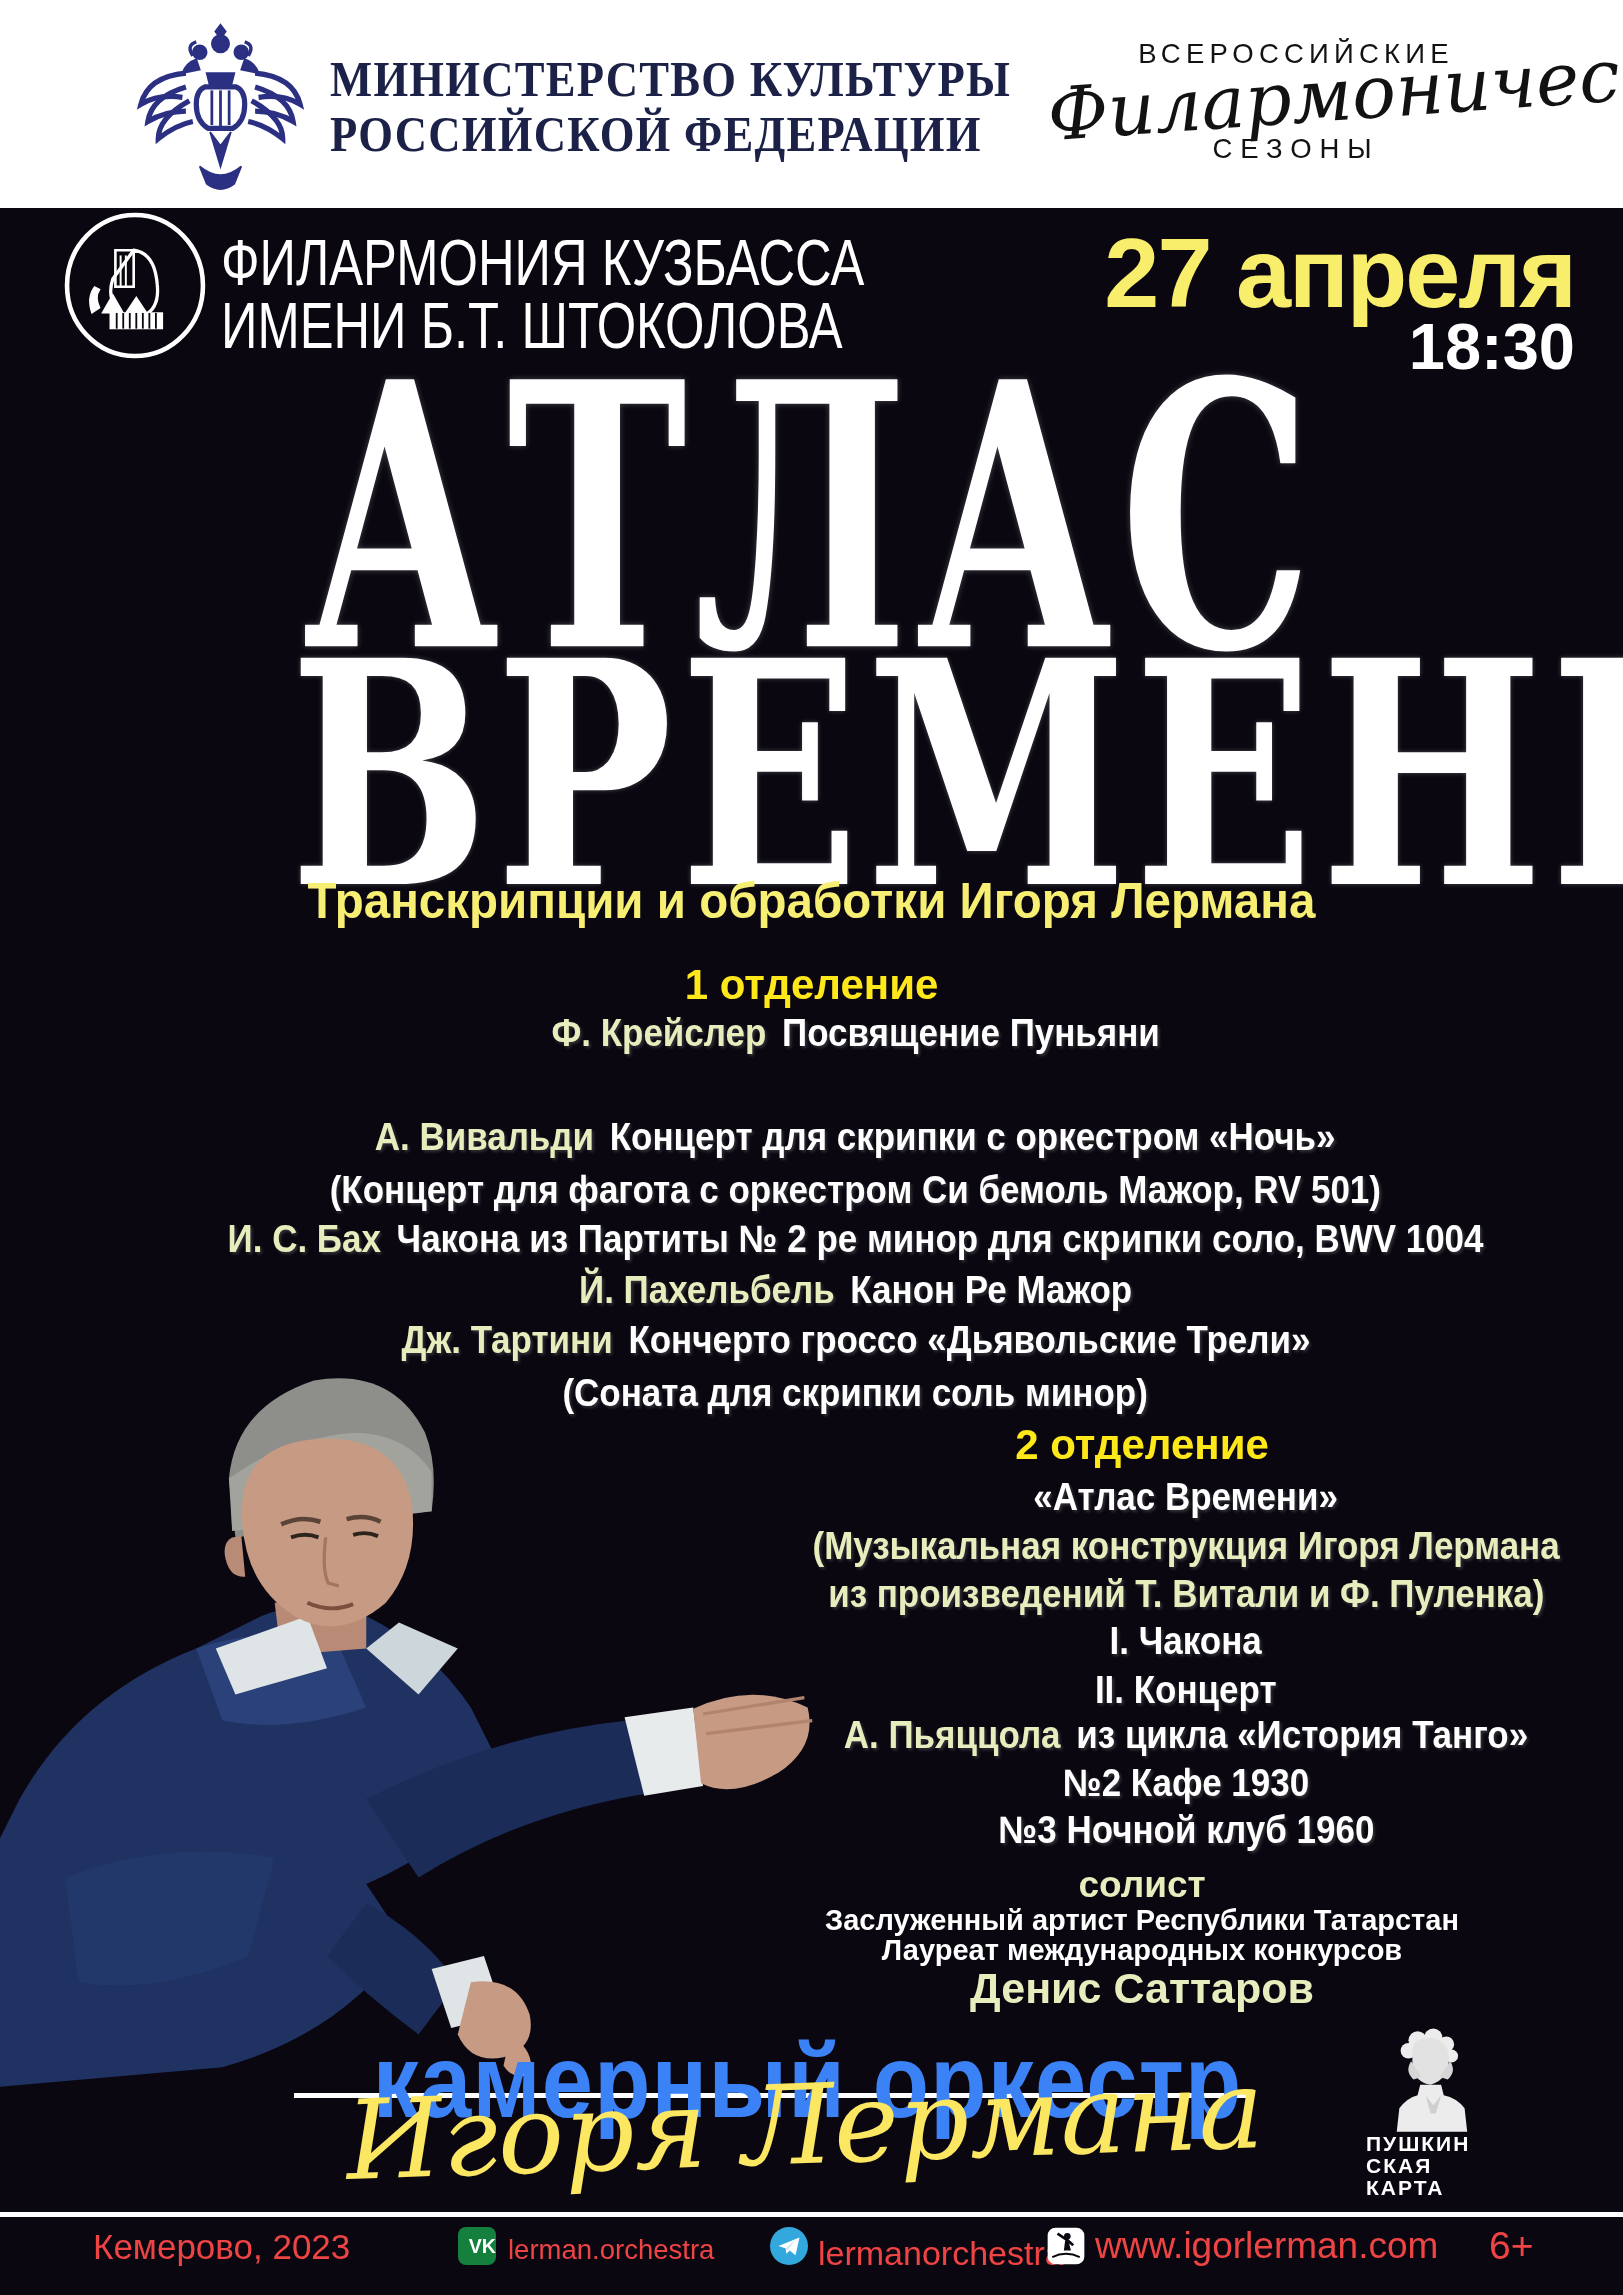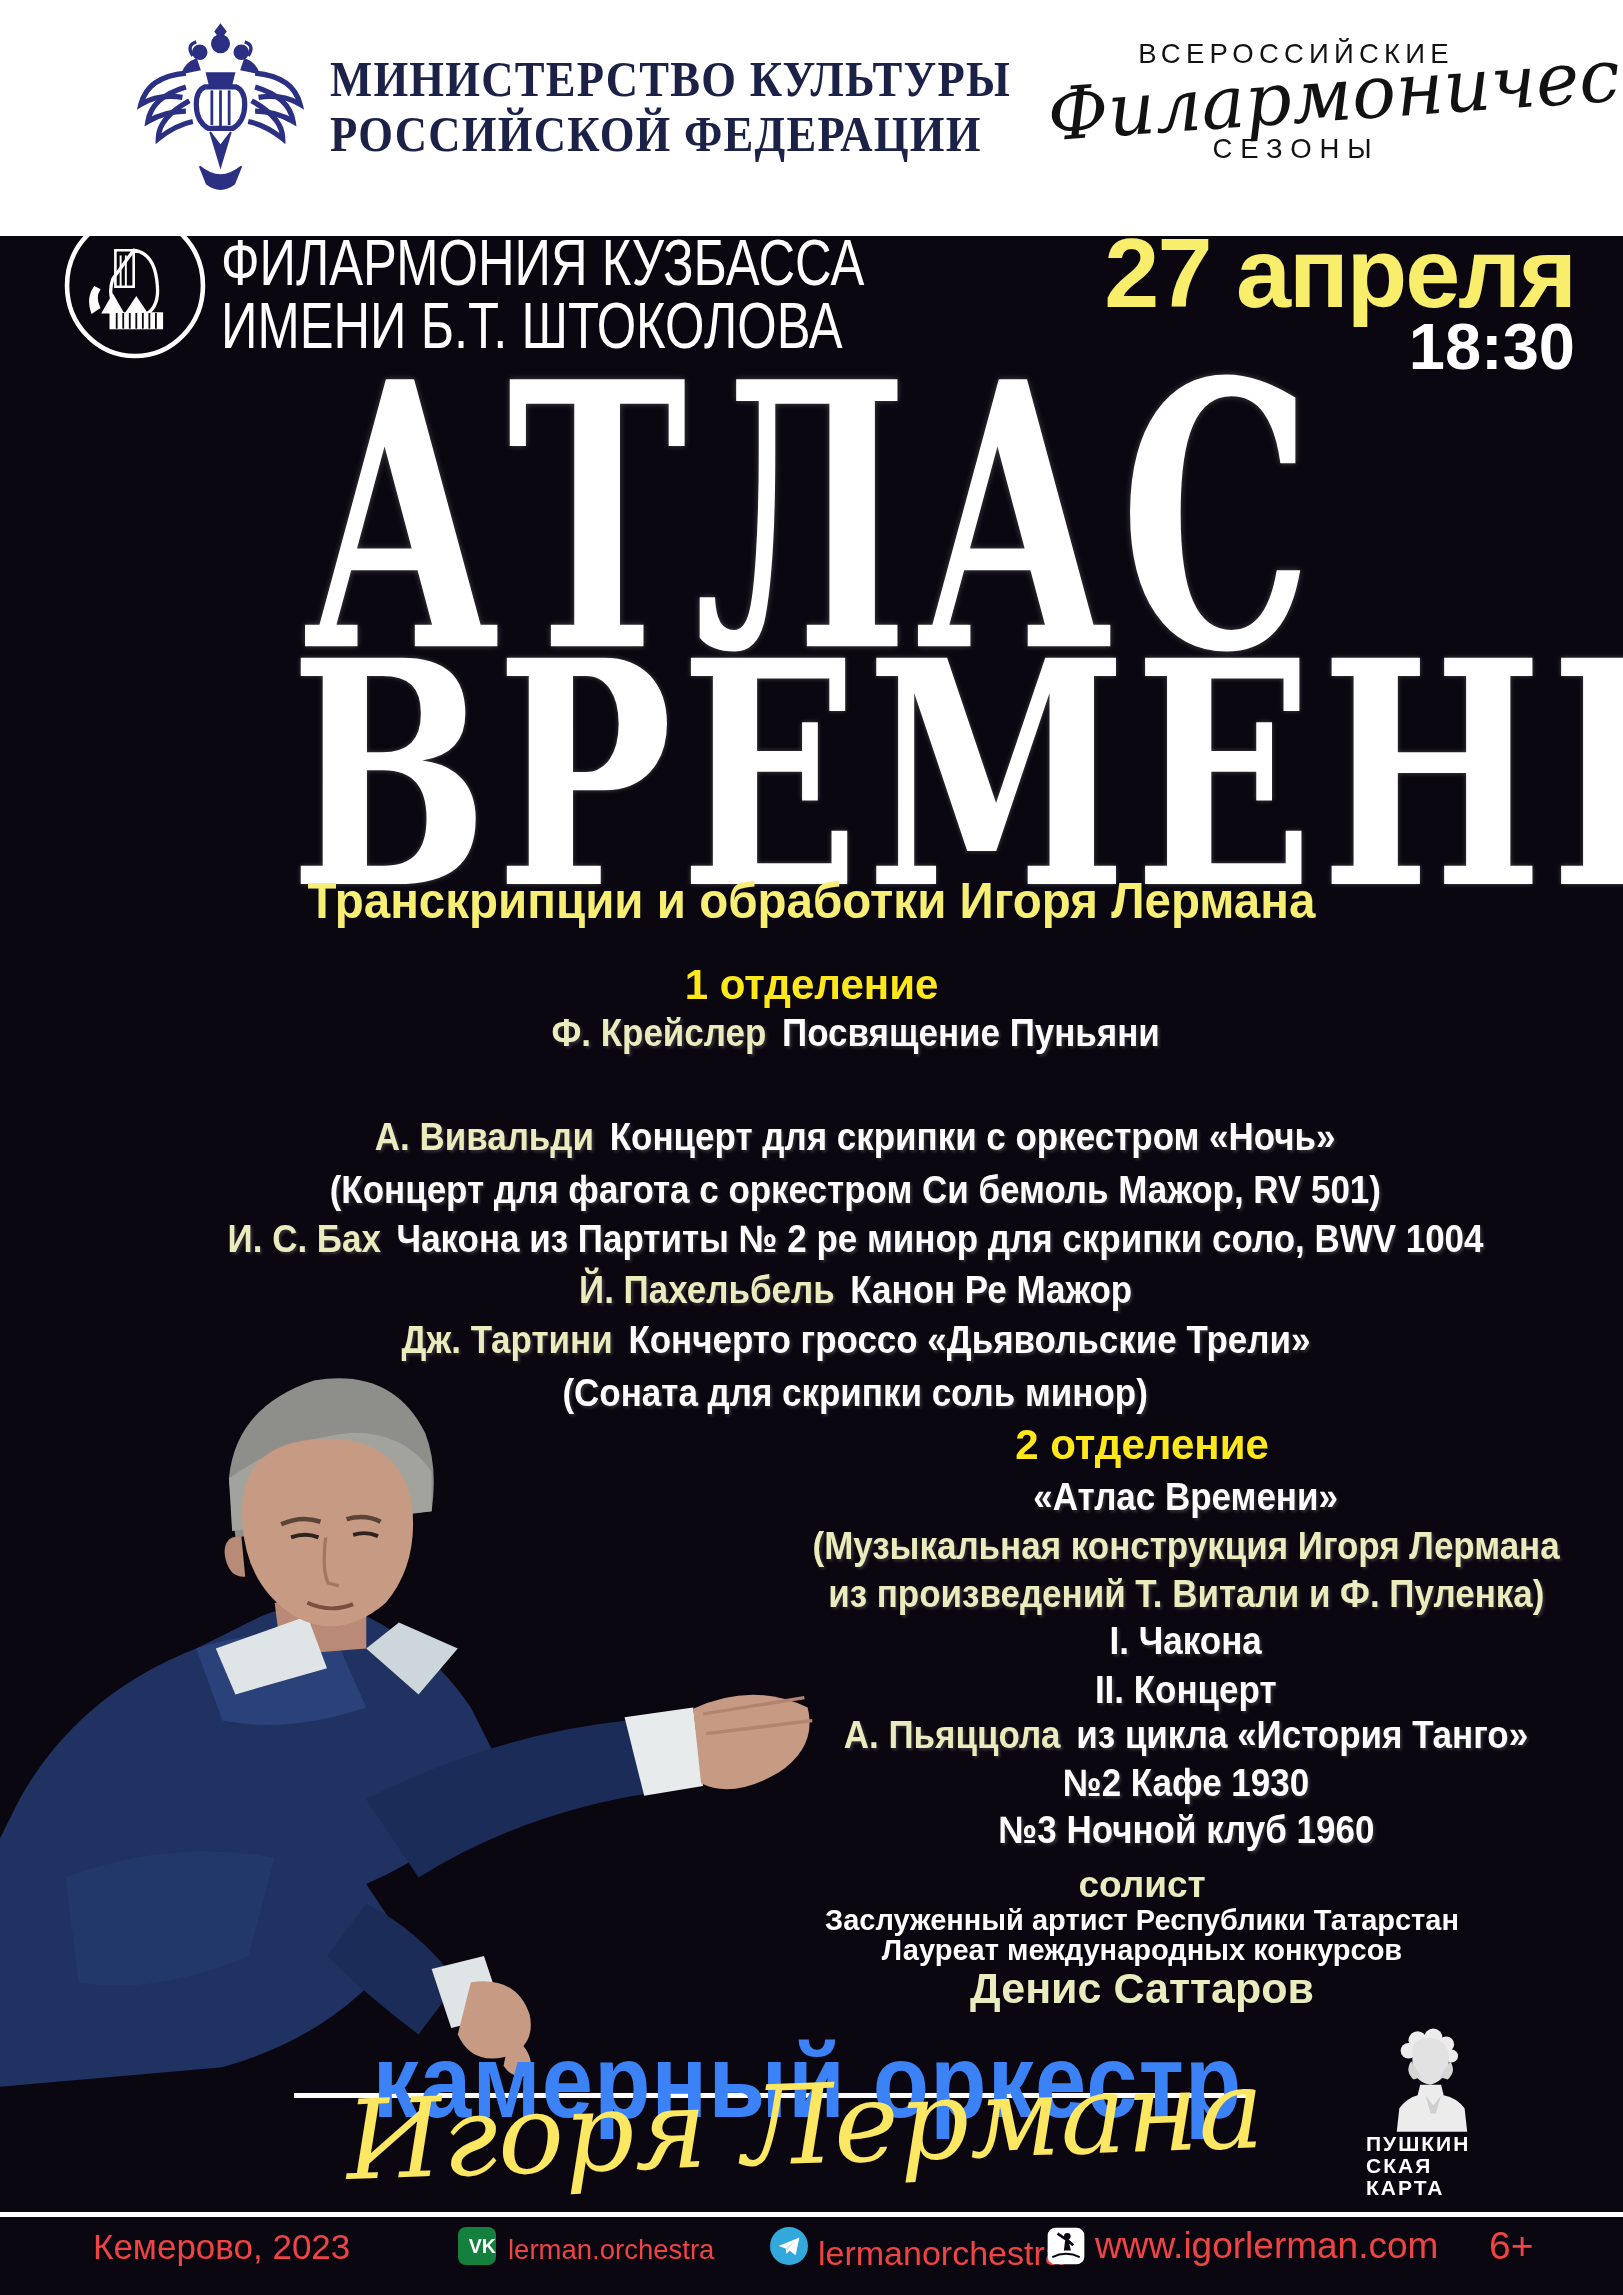--- a/index.html
+++ b/index.html
@@ -1,20 +1,20 @@
 <!DOCTYPE html>
 <html style="font-size:10.5px"><head>
 <meta charset="utf-8">
 <style>
   html,body{margin:0;padding:0;background:#000;}
   #poster{position:relative;width:1623px;height:2295px;overflow:hidden;
           background:#0b0711;font-family:"Liberation Sans",sans-serif;}
   .abs{position:absolute;}
   
-  #header-band{position:absolute;left:0;top:0;width:1623px;height:236px;background:#ffffff;}
+  #header-band{position:absolute;left:0;top:0;width:1623px;height:208px;background:#ffffff;}
   .ministry-line{position:absolute;left:330px;color:#1c2147;
      font-family:"Liberation Serif",serif;font-weight:600;font-size:47px;
      letter-spacing:1.3px;white-space:nowrap;transform:scale(0.95,1.08);transform-origin:left top;}
   .seasons{position:absolute;color:#121212;white-space:nowrap;}
   
   .cline{position:absolute;left:0;width:1623px;text-align:center;white-space:nowrap;}
   .c2line{position:absolute;left:661px;width:962px;text-align:center;white-space:nowrap;}
   .ib{display:inline-block;transform-origin:center top;}
   .prog{font-size:38px;font-weight:bold;color:#ffffff;
         text-shadow:2px 2px 3.3px rgba(130,130,130,0.35);padding-left:44px;}

